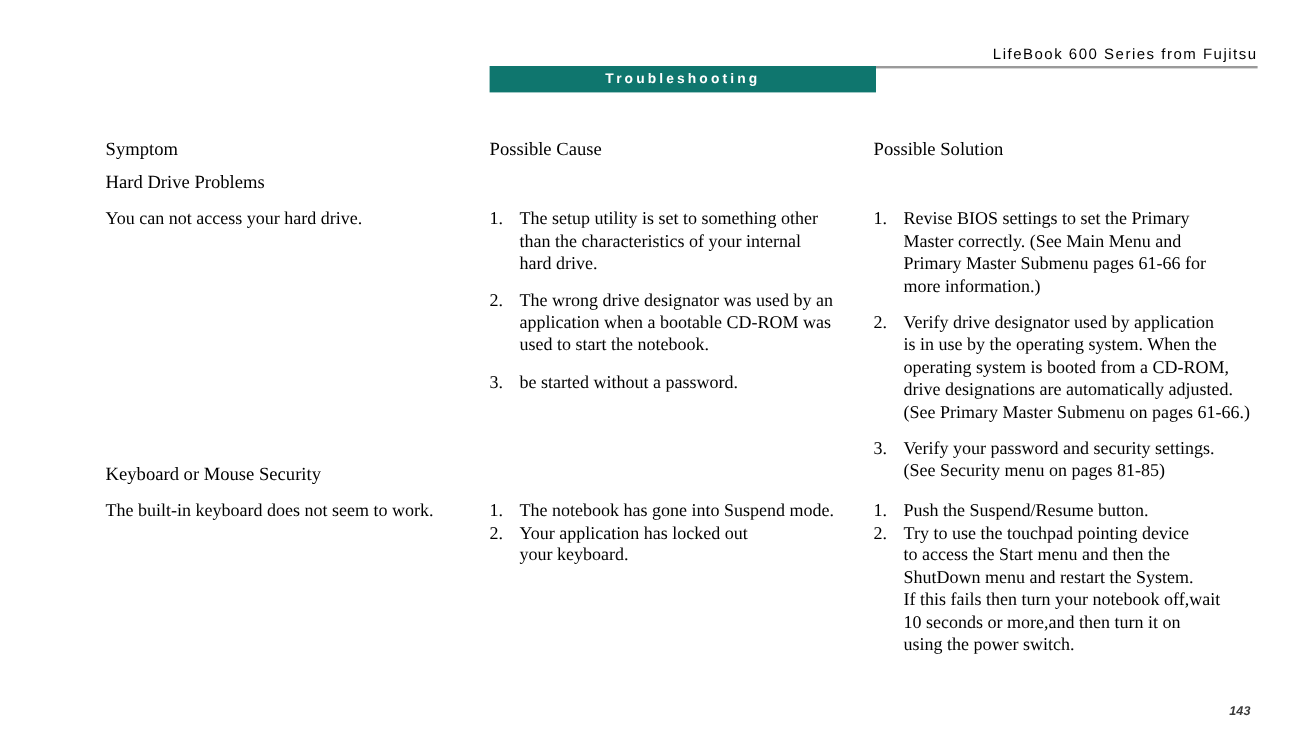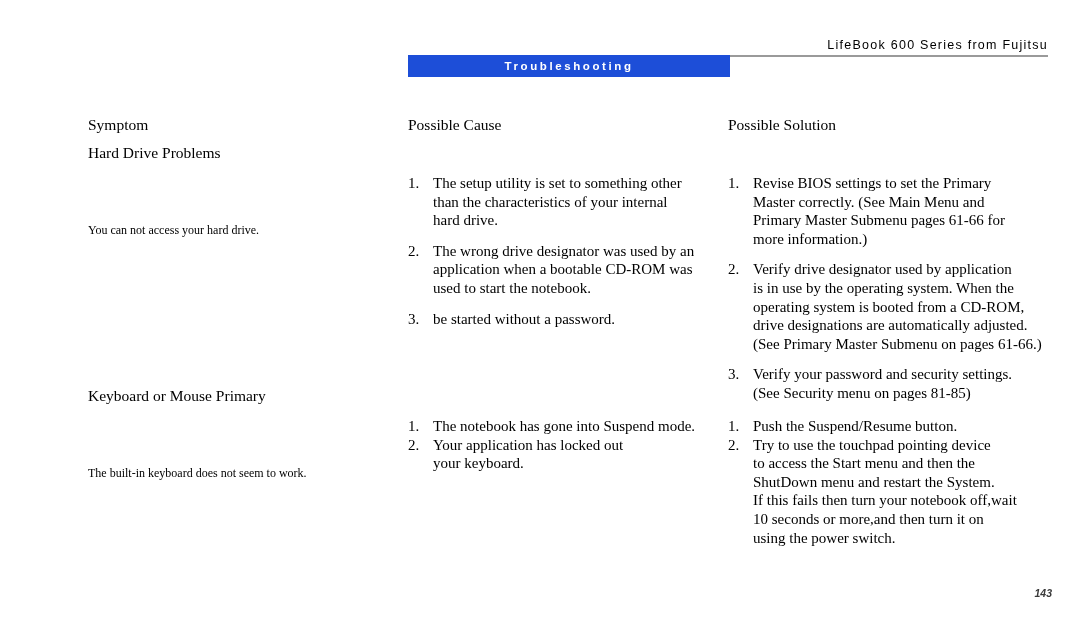--- a/index.html
+++ b/index.html
@@ -42,21 +42,21 @@
     width: 318px;
     height: 2px;
     background: #9a9a9a;
   }
   #section-banner {
     position: absolute;
     left: 408px;
     top: 55px;
     width: 322px;
     height: 22px;
-    background: #1d4ed8;
+    background: #0f766e;
   }
   #section-banner-label {
     position: absolute;
     left: 0;
     top: 0;
     width: 322px;
     line-height: 22px;
     text-align: center;
     font-family: "Liberation Sans", "DejaVu Sans", sans-serif;
     font-size: 11.5px;
@@ -93,23 +93,22 @@
   
   .group-title {
     position: absolute;
     font-size: 15.5px;
     line-height: 19px;
     white-space: nowrap;
     text-align: right;
   }
   .symptom-text {
     position: absolute;
-    font-size: 12px;
+    font-size: 15px;
     line-height: 18.5px;
-    margin-top: 47px;
   }
 
   
   .numlist {
     position: absolute;
     margin: 0;
     padding: 0;
     list-style: none;
   }
   .numlist li {
@@ -136,21 +135,21 @@
   .numlist li + li {
     margin-top: 12px;
   }
   .numlist.tight li + li {
     margin-top: 0px;
   }
 
   
   #page-number {
     position: absolute;
-    right: 28px;
+    right: 38px;
     top: 587px;
     font-family: "Liberation Sans", "DejaVu Sans", sans-serif;
     font-style: italic;
     font-size: 10.5px;
     font-weight: bold;
     color: #3a3a3a;
   }
 </style>
 </head>
 <body>
@@ -223,21 +222,21 @@
           </span>
         </li>
         <li>
           <span class="num">3.</span>
           <span class="body">
             <span class="ln">Verify your password and security settings.</span>
             <span class="ln">(See Security menu on pages 81-85)</span>
           </span>
         </li>
       </ul>
-      <div class="group-title" style="left: 88px; top: 386px;">Keyboard or Mouse Primary</div>
+      <div class="group-title" style="left: 88px; top: 386px;">Keyboard or Mouse Security</div>
       <div class="symptom-text" style="left: 88px; top: 417px; width: 310px;">The built-in keyboard does not seem to work.</div>
       <ul class="numlist tight" style="left: 408px; top: 417px; width: 306px;">
         <li>
           <span class="num">1.</span>
           <span class="body">
             <span class="ln">The notebook has gone into Suspend mode.</span>
           </span>
         </li>
         <li>
           <span class="num">2.</span>

